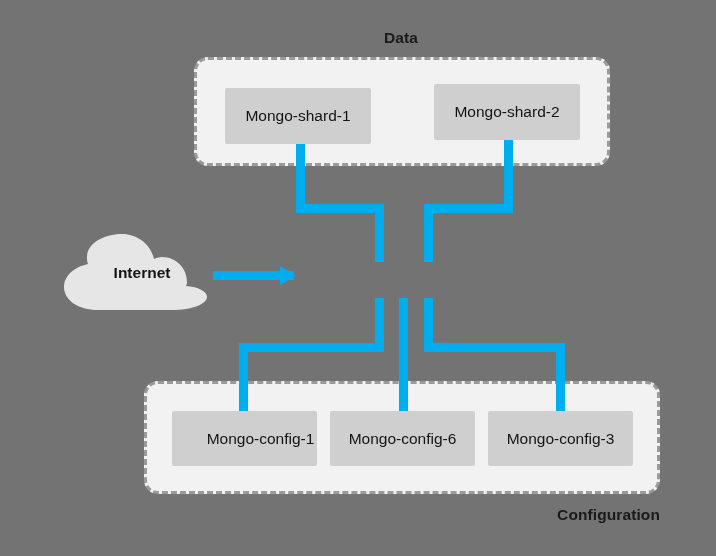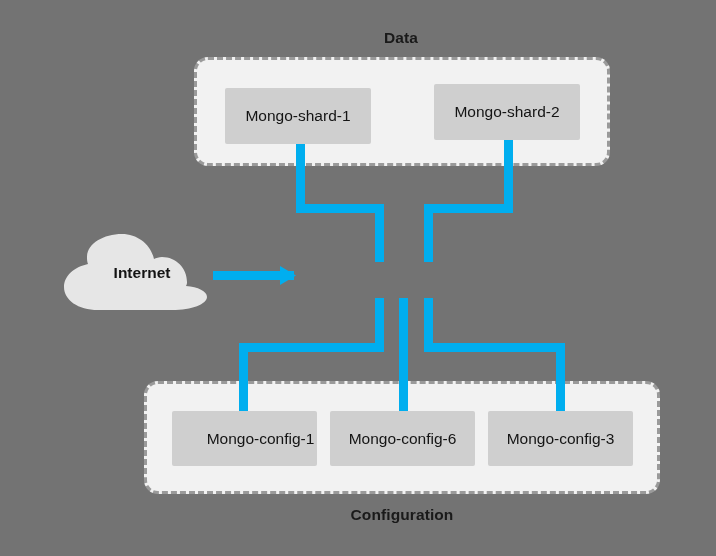--- a/index.html
+++ b/index.html
@@ -37,21 +37,21 @@
     left: 144px;
     top: 381px;
     width: 516px;
     height: 113px;
   }
   .group-label {
     position: absolute;
     font-size: 15.5px;
     font-weight: bold;
     color: #1A1A1A;
-    text-align: center;
+    text-align: right;
     white-space: nowrap;
     letter-spacing: 0.1px;
   }
   #label-data {
     left: 0;
     top: 29px;
     width: 806px;
     text-align: center;
     margin-left: -1px;
   }

